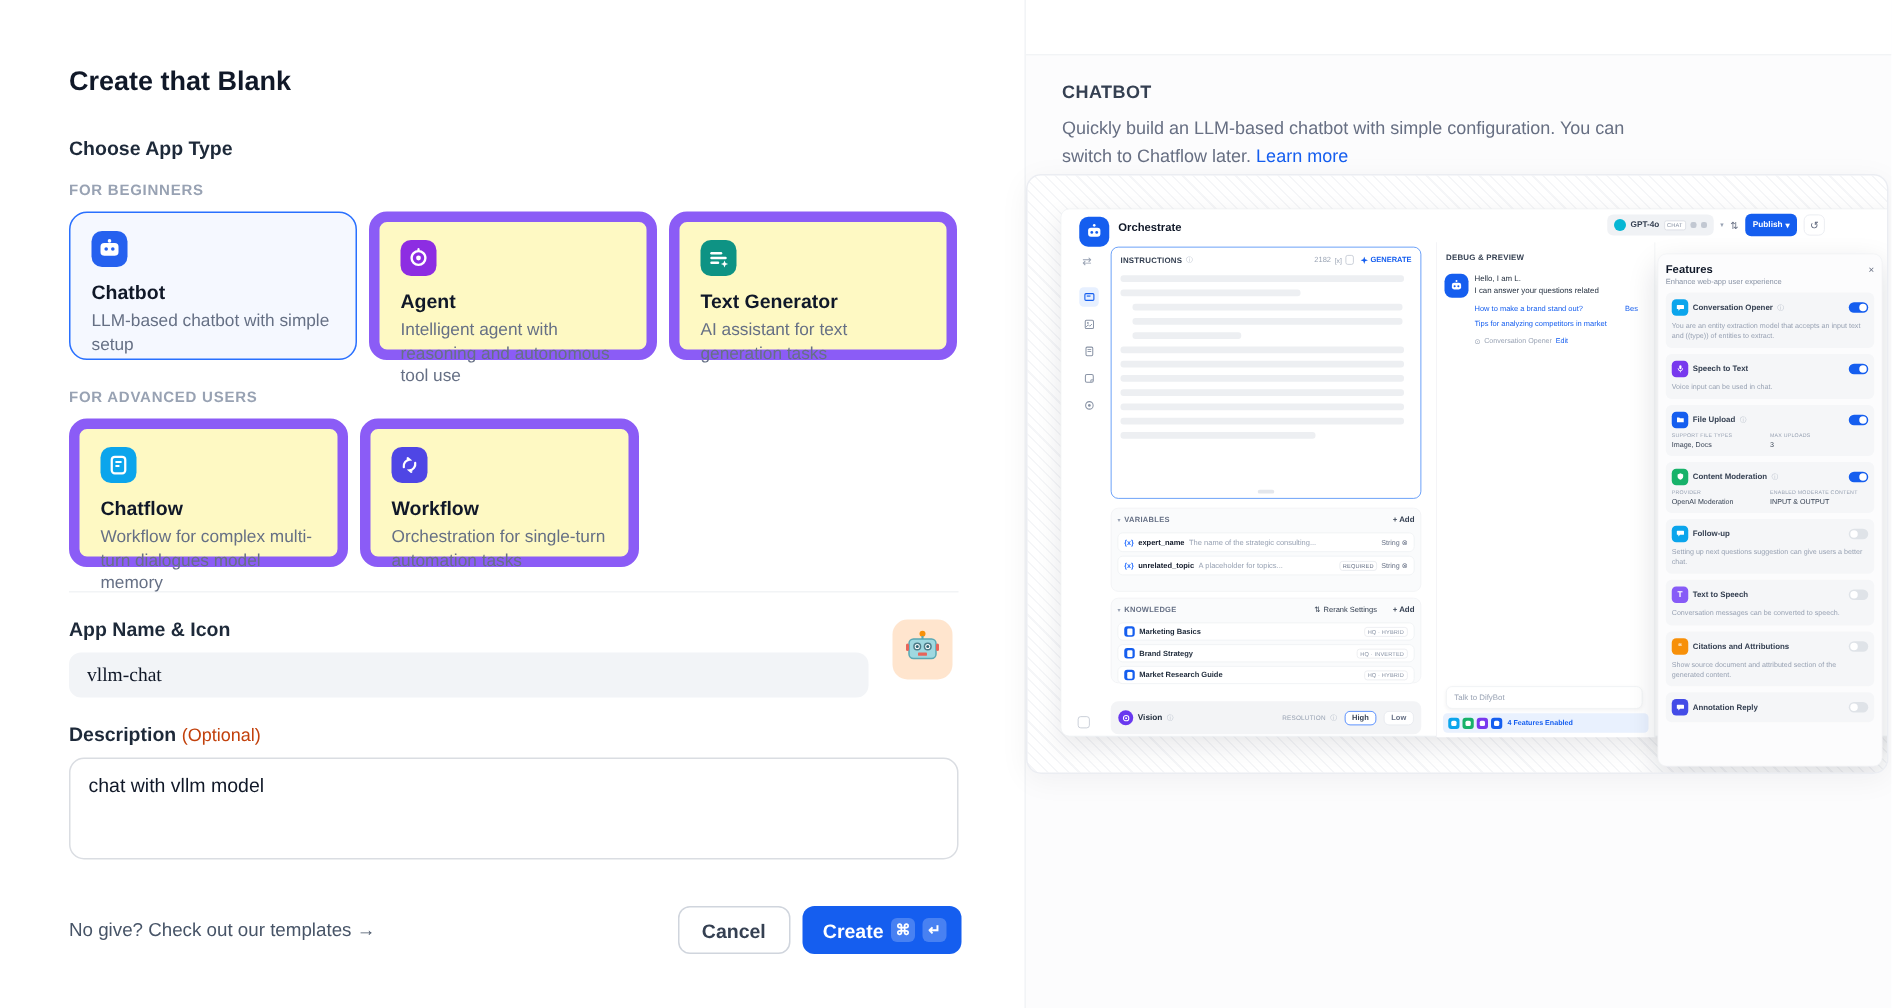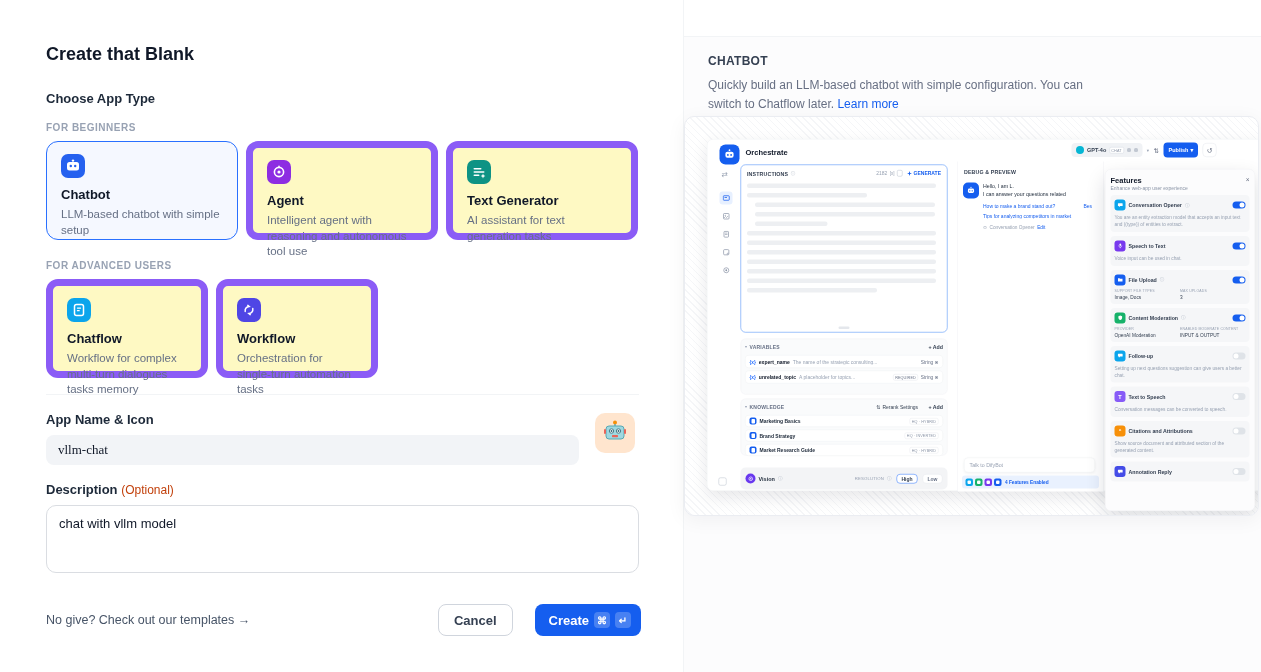--- a/index.html
+++ b/index.html
@@ -11,37 +11,37 @@
   }
   
   .modal { position:absolute; left:0; top:0; width:683px; height:672px; background:#fff; }
   .modal-inner { padding:44px 44px 0 46px; }
   .m-title { font-size:18px; font-weight:700; color:#101828; margin:0 0 26px; }
   .choose { font-size:13px; font-weight:700; margin:0 0 16px; color:#1d2939; }
   .grp { font-size:10px; font-weight:700; color:#98a2b3; letter-spacing:.5px; margin:0 0 8px; }
   .grp2 { margin-top:20px; }
   .cards { display:flex; gap:8px; }
   .card { width:192px; height:99px; border:7px solid #8b5cf6; border-radius:12px; background:#fef9c3; padding:12px 14px; cursor:pointer; }
-  .cards.adv .card { width:162px; }
+  .cards.adv .card { width:186px; }
   .card.selected { border:1.5px solid #2970ff; background:#f5f8ff; }
   .cicon { width:24px; height:24px; border-radius:7px; display:flex; align-items:center; justify-content:center; margin-bottom:9px; }
   .ci-chatbot { background:#2561ef; } .ci-agent { background:#8d2de2; } .ci-textgen { background:#0e9384; }
   .ci-chatflow { background:#0ba5ec; } .ci-workflow { background:#4f46e5; }
   .card h3 { font-size:13px; font-weight:700; margin:0 0 5px; color:#101828; }
   .card p { font-size:11.5px; color:#667085; margin:0; line-height:1.35; }
   .m-divider { height:1px; background:#f2f4f6; margin:16px 0 0; }
   .fieldlabel { font-size:13px; font-weight:700; margin:17px 0 8px; color:#1d2939; }
   .fieldlabel .opt { font-weight:400; color:#c2410c; font-size:12px; }
   .namewrap { position:relative; margin-right:60px; }
   .name-input { width:100%; height:30px; background:#f2f4f7; border:none; border-radius:8px; padding:0 12px; font-size:13px; color:#101828; font-family:Liberation Serif, serif; outline:none; }
   .appicon-box { position:absolute; right:-56px; top:-22px; width:40px; height:40px; border-radius:10px; background:#ffe5ce; display:flex; align-items:center; justify-content:center; cursor:pointer; }
   .desc-area { width:100%; height:68px; border:1px solid #dadde2; border-radius:10px; background:#fff; padding:9px 12px; font-size:13px; color:#101828; line-height:1.4; resize:none; font-family:"Liberation Sans",sans-serif; outline:none; }
   .modal-footer { position:absolute; left:46px; right:42px; bottom:36px; display:flex; align-items:center; }
   .templates { font-size:12.5px; color:#475467; cursor:pointer; }
-  .f-btns { margin-left:auto; display:flex; gap:22px; }
+  .f-btns { margin-left:auto; display:flex; gap:8px; }
   .btn-cancel { height:32px; padding:0 15px; border:1px solid #d0d5dd; border-radius:8px; background:#fff; font-size:13px; font-weight:600; color:#354052; font-family:inherit; cursor:pointer; }
   .btn-create { height:32px; padding:0 10px 0 14px; border-radius:8px; background:#155eef; color:#fff; font-size:13px; font-weight:600; display:flex; align-items:center; gap:5px; border:none; font-family:inherit; cursor:pointer; }
   .key { width:16px; height:16px; border-radius:4px; background:rgba(255,255,255,.22); font-size:10px; display:flex; align-items:center; justify-content:center; }
   
   .right { position:absolute; left:683px; top:0; right:0; bottom:0; background:#fcfcfd; border-left:1px solid #f2f4f6; }
   .right-top { height:37px; background:#fff; border-bottom:1px solid #f2f4f6; }
   .right-head { padding:17px 24px 0; }
   .r-heading { font-size:12px; font-weight:700; color:#354052; margin:0 0 8px; letter-spacing:.3px; }
   .r-desc { font-size:12px; color:#676f83; margin:0; line-height:1.55; max-width:395px; }
   .learn { color:#155eef; font-weight:500; cursor:pointer; }
@@ -198,21 +198,21 @@
     <div class="cards adv">
       <div class="card">
         <div class="cicon ci-chatflow">
           <svg width="14" height="14" viewBox="0 0 14 14">
               <rect x="2.5" y="1.5" width="9" height="11" rx="2" fill="none" stroke="#fff" stroke-width="1.5"></rect>
               <rect x="4.8" y="4.4" width="4.4" height="1.3" rx="0.65" fill="#fff"></rect>
               <rect x="4.8" y="7" width="3" height="1.3" rx="0.65" fill="#fff"></rect>
             </svg>
         </div>
         <h3>Chatflow</h3>
-        <p>Workflow for complex multi-turn dialogues tasks memory</p>
+        <p>Workflow for complex multi-turn dialogues model memory</p>
       </div>
       <div class="card">
         <div class="cicon ci-workflow">
           <svg width="14" height="14" viewBox="0 0 14 14">
               <path d="M3.2 8.4A4.3 4.3 0 017 3.4l-1.2-1M10.8 5.6A4.3 4.3 0 017 10.6l1.2 1" stroke="#fff" stroke-width="1.5" fill="none" stroke-linecap="round"></path>
             </svg>
         </div>
         <h3>Workflow</h3>
         <p>Orchestration for single-turn automation tasks</p>
       </div>

